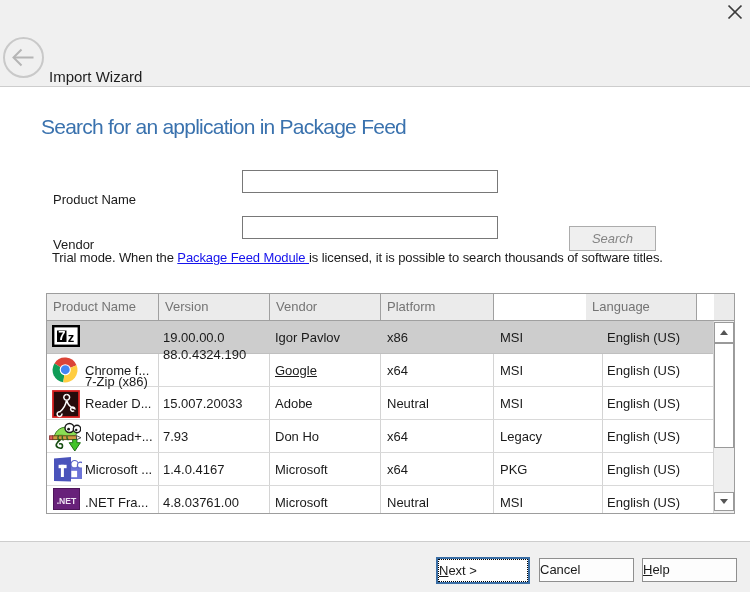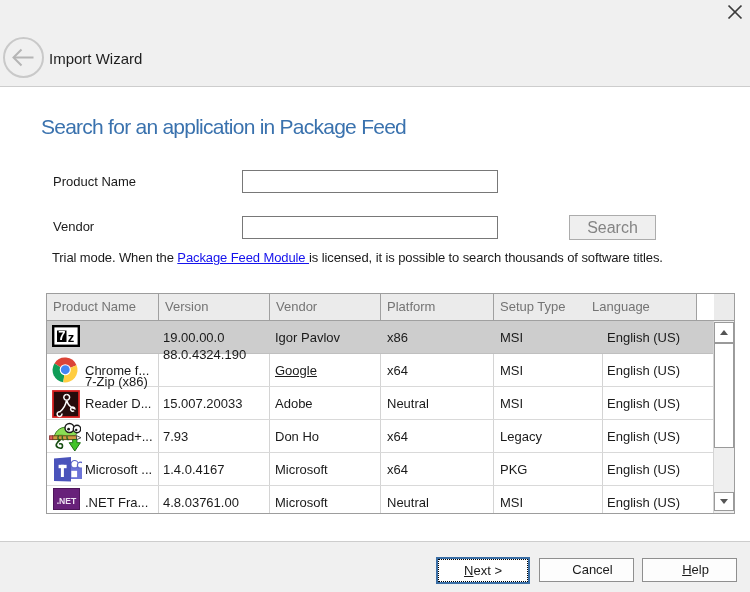--- a/index.html
+++ b/index.html
@@ -1,38 +1,38 @@
 <!DOCTYPE html>
 <html><head>
 <meta charset="utf-8">
 <style>
   * { margin:0; padding:0; box-sizing:border-box; }
   html,body { width:750px; height:592px; background:#ffffff; font-family:"Liberation Sans", sans-serif; overflow:hidden; }
   .abs { position:absolute; }
   #topbar { position:absolute; left:0; top:0; width:750px; height:87px; background:#f0f0f0; border-bottom:1px solid #cdcdcd; }
   #title { position:absolute; left:41px; top:115px; font-size:21px; letter-spacing:-0.75px; color:#3a72ae; }
-  .lbl { position:absolute; font-size:13px; color:#1a1a1a; }
+  .lbl { position:absolute; font-size:13px; color:#1a1a1a;margin-top:18px; }
   .inp { position:absolute; width:256px; height:23px; background:#fff; border:1px solid #787878; }
-  #searchbtn { position:absolute; left:569px; top:215px; width:87px; height:25px; background:#efefef; border:1px solid #acacac; font-size:16px; color:#848484; text-align:center; line-height:23px; }
+  #searchbtn { position:absolute; left:569px; top:226px; width:87px; height:25px; background:#efefef; border:1px solid #acacac; font-size:13px; color:#848484; text-align:center; line-height:23px;font-style:italic; }
   #trial { position:absolute; left:52px; top:250px; font-size:13px; letter-spacing:-0.1px; color:#1a1a1a; }
   #trial a { color:#1512ec; text-decoration:underline; }
   #table { position:absolute; left:46px; top:293px; width:689px; height:221px; border:1px solid #9d9d9d; background:#fff; overflow:hidden; }
   .hdr { position:absolute; top:0; height:26px; background:#ebebeb; border-right:1px solid #a0a0a0; color:#747474; font-size:13px; line-height:26px; padding-left:6px; }
   #hdrline { position:absolute; top:26px; left:0; width:687px; height:1px; background:#a0a0a0; }
   .vline { position:absolute; top:27px; width:1px; height:192px; background:#d4d4d4; }
   .row { position:absolute; left:0; width:666px; height:33px; }
   .row.sel { background:#cdcdcd; }
   .rline { position:absolute; left:0; width:666px; height:1px; background:#d9d9d9; }
   .cell { position:absolute; font-size:13px; color:#1a1a1a; line-height:33px; white-space:nowrap; }
   #strack { position:absolute; left:667px; top:27px; width:20px; height:192px; background:#efefef; }
   .sbtn { position:absolute; left:667px; width:20px; background:#ffffff; border:1px solid #9a9a9a; }
   #sthumb { position:absolute; left:667px; top:49px; width:20px; height:105px; background:#ffffff; border:1px solid #9a9a9a; }
   .arr { position:absolute; width:0; height:0; left:4.5px; }
   #footer { position:absolute; left:0; top:541px; width:750px; height:51px; background:#f0f0f0; border-top:1px solid #cdcdcd; }
-  .btn { position:absolute; background:#fdfdfd; border:1px solid #8f8f8f; font-size:13px; color:#1a1a1a; text-align:center;padding-left:12px; }
+  .btn { position:absolute; background:#fdfdfd; border:1px solid #8f8f8f; font-size:13px; color:#1a1a1a; text-align:left; }
   #nextbtn { left:436px; top:557px; width:94px; height:27px; border:2px solid #3a6ea5; background:#fff; }
   #nextinner { position:absolute; left:1px; top:1px; width:88px; height:21px; outline:1px dotted #000; line-height:21px; }
   #cancelbtn { left:539px; top:558px; width:95px; height:24px; line-height:22px; }
   #helpbtn { left:642px; top:558px; width:95px; height:24px; line-height:22px; }
 </style>
 </head>
 <body>
 <div id="topbar"></div>
 
 <svg class="abs" style="left:726px; top:3px;" width="18" height="18" viewBox="0 0 18 18">
@@ -54,21 +54,20 @@
 <div class="inp" style="left:242px; top:216px;"></div>
 <div id="searchbtn">Search</div>
 <div id="trial">Trial mode. When the <a>Package Feed Module </a>is licensed, it is possible to search thousands of software titles.</div>
 
 <div id="table">
 
   <div class="hdr" style="left:0px; width:112px;">Product Name</div>
   <div class="hdr" style="left:112px; width:111px;">Version</div>
   <div class="hdr" style="left:223px; width:111px;">Vendor</div>
   <div class="hdr" style="left:334px; width:113px;">Platform</div>
-  <div class="hdr" style="left:447px; width:109px;">Setup Type</div>
   <div class="hdr" style="left:539px; width:111px;">Language</div>
   <div class="hdr" style="left:667px; width:20px; border-right:none;"></div>
   <div id="hdrline"></div>
 
   <div class="vline" style="left:111px;"></div>
   <div class="vline" style="left:222px;"></div>
   <div class="vline" style="left:333px;"></div>
   <div class="vline" style="left:446px;"></div>
   <div class="vline" style="left:555px;"></div>
   <div class="vline" style="left:666px; height:192px;"></div>

